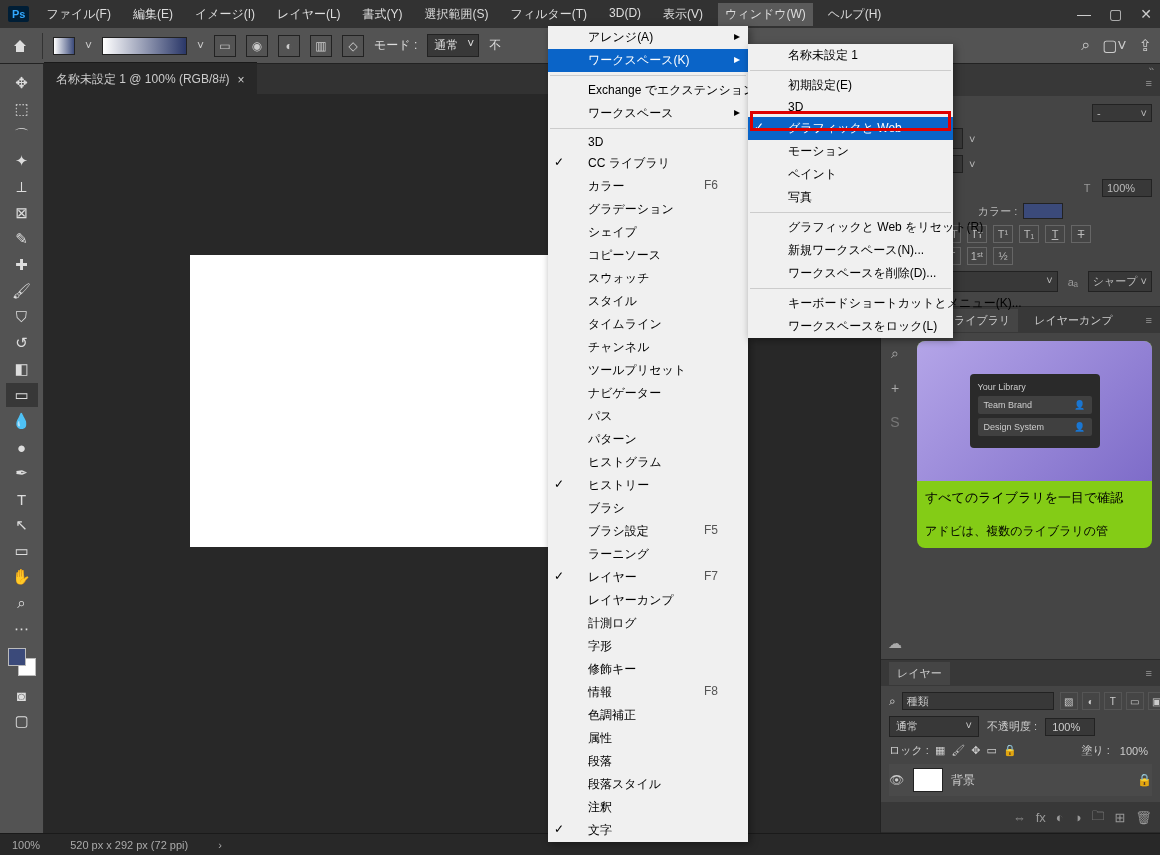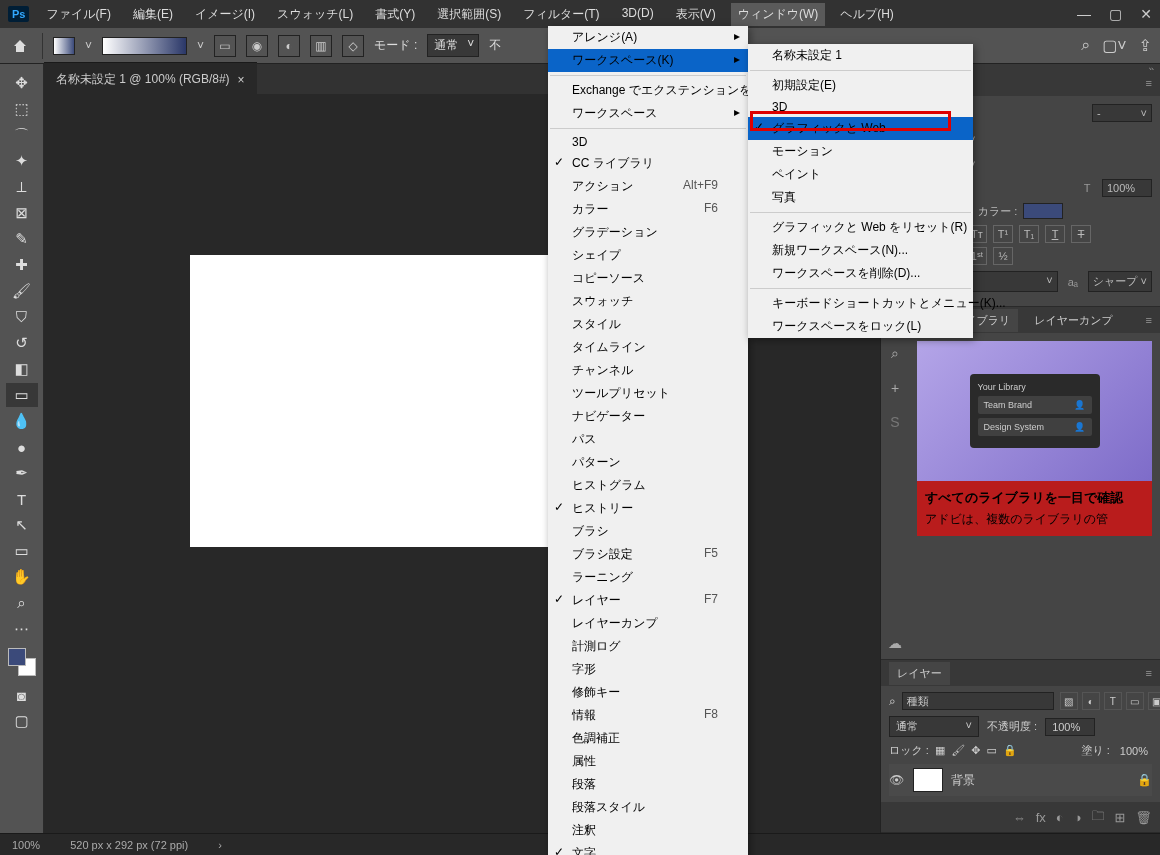--- a/index.html
+++ b/index.html
@@ -37,61 +37,61 @@
 .phdr .t{cursor:default}
 .phdr .t.active{background:#454545;padding:4px 8px;margin:-4px 0}
 .phdr .hmenu{margin-left:auto;color:#999}
 .pbody{padding:8px;font-size:11px;color:#bbb}
 .charrow{display:flex;align-items:center;gap:6px;margin-bottom:6px}
 .charrow .ic{width:18px;text-align:center;color:#999}
 .charrow .field{background:#383838;border:1px solid #222;padding:2px 4px;min-width:50px;flex:0 0 auto}
 .charrow .wide{flex:1}
 .btnrow{display:flex;gap:6px;margin-top:4px}
 .btnrow .b{width:20px;height:18px;border:1px solid #666;display:flex;align-items:center;justify-content:center;font-size:11px}
-.libcard{background:#b91c1c;color:#000;border-radius:0;overflow:hidden;margin:8px}
+.libcard{background:#84cc16;color:#000;border-radius:8px;overflow:hidden;margin:8px}
 .libimg{height:140px;background:linear-gradient(135deg,#b4a5e8,#7e6cc9);display:flex;align-items:center;justify-content:center}
 .libwin{background:#2a2a2a;width:130px;padding:8px;border-radius:4px;color:#ccc;font-size:9px}
 .libwin .row{background:#404040;padding:4px 6px;margin:4px 0;border-radius:2px;display:flex;justify-content:space-between}
 .libtxt{padding:8px;font-size:12px}
-.libtxt .h{font-weight:bold;font-size:13px;margin-bottom:4px}
+.libtxt .h{font-weight:normal;font-size:13px;margin-bottom:16px}
 .layerbody{padding:6px 8px}
 .layerbody .srch{display:flex;align-items:center;gap:6px;margin-bottom:6px}
 .layerbody .srch input{background:#383838;border:1px solid #222;color:#ccc;padding:2px 4px;flex:1;font-size:11px}
 .layerbody .filters{display:flex;gap:4px}
 .layerbody .filters .f{width:18px;height:18px;border:1px solid #555;font-size:10px;display:flex;align-items:center;justify-content:center}
 .layerbody .blend{display:flex;align-items:center;gap:8px;margin:6px 0;font-size:11px}
 .layerbody .blend .sel{background:#383838;border:1px solid #222;padding:2px 6px;flex:0 0 90px}
 .layerbody .lock{display:flex;align-items:center;gap:6px;font-size:11px;margin-bottom:6px}
 .layrow{display:flex;align-items:center;gap:8px;padding:4px 0;background:#4a4a4a}
 .layrow .eye{width:16px}
 .layrow .thumb{width:30px;height:24px;background:#fff;border:1px solid #222}
 .layrow .lock2{margin-left:auto;color:#999}
 .layerft{height:30px;display:flex;align-items:center;justify-content:flex-end;gap:10px;padding:0 8px;color:#999;font-size:13px;background:#383838}
 .statusbar{height:22px;background:#282828;color:#aaa;font-size:11px;display:flex;align-items:center;padding:0 12px;gap:30px;border-top:1px solid #1a1a1a}
 
 .menu{position:absolute;background:#f0f0f0;color:#000;font-size:12px;box-shadow:2px 2px 8px rgba(0,0,0,.4);z-index:100}
-.menu .row{padding:3px 30px 3px 24px;position:relative;white-space:nowrap;display:flex}
-.menu .row.hl{background:#0a64c8;color:#000000}
+.menu .row{padding:3px 30px 3px 40px;position:relative;white-space:nowrap;display:flex}
+.menu .row.hl{background:#0a64c8;color:#ffffff}
 .menu .row .chk{position:absolute;left:6px}
 .menu .row .arr{position:absolute;right:8px}
 .menu .row .sc{margin-left:auto;padding-left:30px;color:#555}
 .menu .sep{height:1px;background:#ccc;margin:3px 2px}
 .redbox{position:absolute;border:3px solid #d00;pointer-events:none;z-index:200}
 .libside{width:28px;background:#454545;display:flex;flex-direction:column;align-items:center;gap:18px;padding-top:12px;color:#aaa;font-size:14px}
 </style>
 </head>
 <body>
 
 <div class="titlebar">
   <span class="ps">Ps</span>
   <div class="menubar" id="menubar">
       <div class="mi">ファイル(F)</div>
       <div class="mi">編集(E)</div>
       <div class="mi">イメージ(I)</div>
-      <div class="mi">スウォッチ(L)</div>
+      <div class="mi">レイヤー(L)</div>
       <div class="mi">書式(Y)</div>
       <div class="mi">選択範囲(S)</div>
       <div class="mi">フィルター(T)</div>
       <div class="mi">3D(D)</div>
       <div class="mi">表示(V)</div>
       <div class="mi open">ウィンドウ(W)</div>
       <div class="mi">ヘルプ(H)</div>
     </div>
   <div class="winctl">
     <span>—</span>
@@ -352,24 +352,20 @@
     </div>
     <div class="sep"></div>
     <div class="row">
       <span>3D</span>
     </div>
     <div class="row">
       <span class="chk">✓</span>
       <span>CC ライブラリ</span>
     </div>
     <div class="row">
-      <span>アクション</span>
-      <span class="sc">Alt+F9</span>
-    </div>
-    <div class="row">
       <span>カラー</span>
       <span class="sc">F6</span>
     </div>
     <div class="row">
       <span>グラデーション</span>
     </div>
     <div class="row">
       <span>シェイプ</span>
     </div>
     <div class="row">
@@ -451,21 +447,21 @@
     </div>
     <div class="row">
       <span>注釈</span>
     </div>
     <div class="row">
       <span class="chk">✓</span>
       <span>文字</span>
     </div>
   </div>
 
-<div class="menu" id="wsmenu" style="left:748px;top:44px;width:225px">
+<div class="menu" id="wsmenu" style="left:748px;top:44px;width:205px">
     <div class="row">
       <span>名称未設定 1</span>
     </div>
     <div class="sep"></div>
     <div class="row">
       <span>初期設定(E)</span>
     </div>
     <div class="row">
       <span>3D</span>
     </div>

